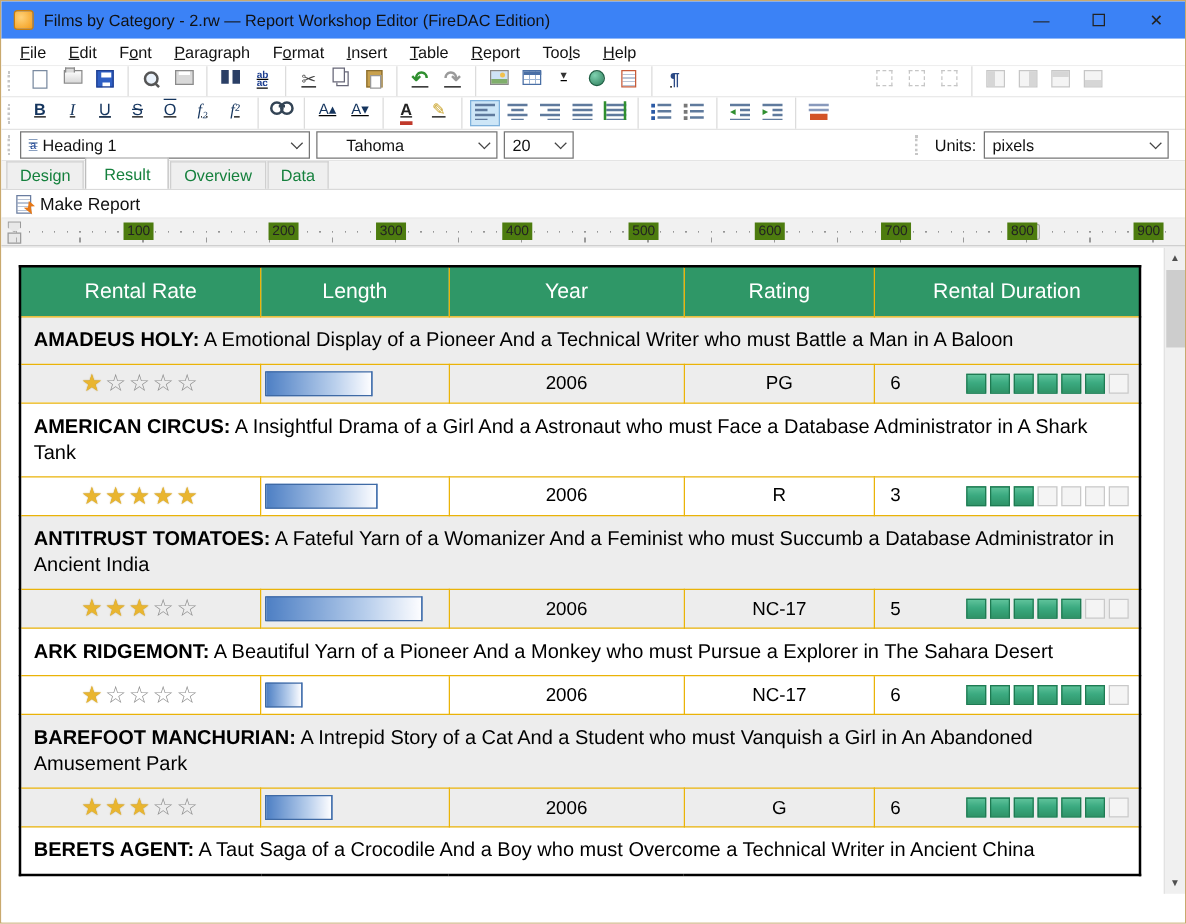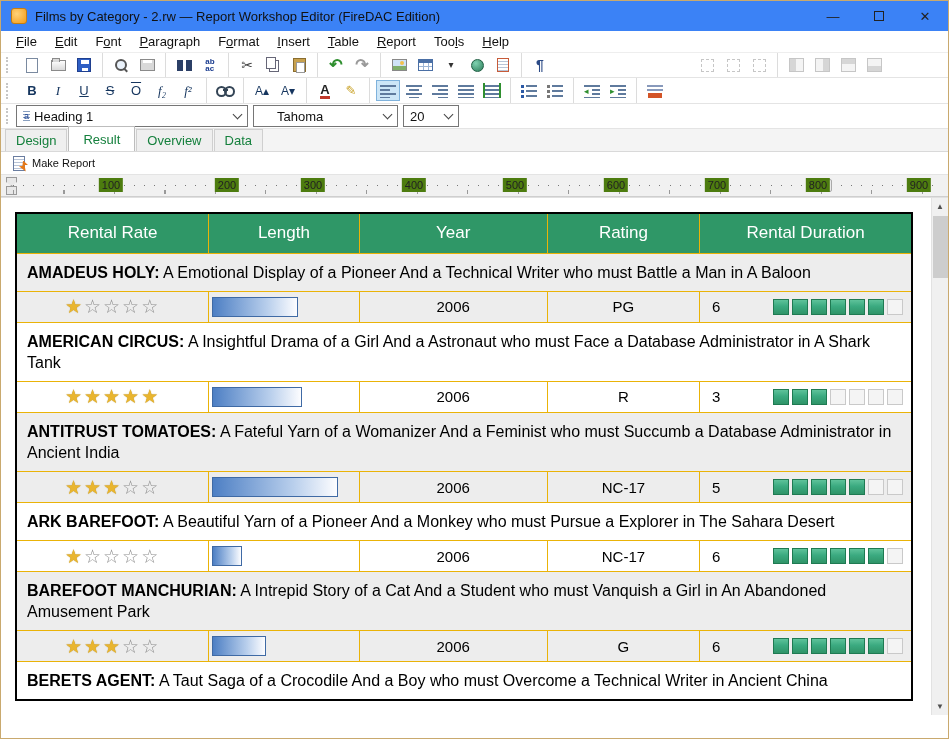--- a/index.html
+++ b/index.html
@@ -23,22 +23,22 @@
              background:#fff; border-bottom:1px solid #eee; }
   .menu-item { font-size:13px; color:#111; padding:2px 9px; }
   .menu-item u { text-decoration:underline; }
 
   
   .toolbar { display:flex; align-items:center; background:#fff; border-bottom:1px solid #e4e4e4; flex:0 0 auto; }
   .tb1 { height:25px; } .tb2 { height:26px; }
   .grip { width:6px; height:16px; border-left:2px dotted #c6c6c6; margin:0 4px 0 5px; }
   .tgroup { display:flex; align-items:center; padding:0 3px; height:100%; }
   .tgroup + .tgroup { border-left:1px solid #dcdcdc; margin-left:2px; padding-left:5px; }
-  .tbtn { min-width:24px; height:21px; display:flex; align-items:center; justify-content:center;
-          margin:0 1px; border:1px solid transparent; background:transparent; cursor:default; }
+  .tbtn { min-width:24px; height:21px; display:flex; justify-content:center;
+          margin:0 1px; border:1px solid transparent; background:transparent; cursor:default;text-decoration:underline; }
   .tbtn.active { background:#CDE6F7; border-color:#7FB2DC; }
   .tbtn.disabled { opacity:.55; filter:grayscale(.4); }
   .rightside { margin-left:auto; display:flex; height:100%; margin-right:58px; }
 
   
   .tx { font-size:13px; color:#15355e; line-height:1; }
   .tx.b { font-weight:700; } .tx.i { font-style:italic; font-family:"Liberation Serif",serif; }
   .tx.u { text-decoration:underline; } .tx.s { text-decoration:line-through; }
   .tx.o { text-decoration:overline; }
   .tx.f { font-style:italic; font-family:"Liberation Serif",serif; }
@@ -138,21 +138,21 @@
          padding:3px 10px 3px; margin-right:1px; }
   .tab.active { background:#fff; padding:5px 14px 4px; position:relative; z-index:2; border-color:#bdbdbd; }
 
   
   .mkbar { height:23px; background:#fff; display:flex; align-items:center; border-bottom:1px solid #e4e4e4; flex:0 0 auto; }
   .mk-btn { display:flex; align-items:center; margin-left:6px; padding:1px 6px; }
   .ic-report { width:12px; height:15px; background:#fff; border:1px solid #6a7da0; position:relative; margin-right:7px;
                background-image:repeating-linear-gradient(#fff 0 2px, #b9c4d6 2px 3px); }
   .ic-report::after { content:""; position:absolute; right:-4px; bottom:-2px; width:9px; height:11px;
                background:#E67817; clip-path:polygon(45% 0, 100% 40%, 62% 42%, 75% 100%, 0 52%, 38% 50%); }
-  .mk-label { font-size:11px; color:#111; }
+  .mk-label { font-size:14px; color:#111; }
 
   
   .ruler { height:22px; background:#f1f1f1; position:relative; border-bottom:1px solid #cfcfcf; flex:0 0 auto; overflow:hidden; }
   .ruler-ticks  { position:absolute; left:12px; right:8px; top:10px; height:1px;
                   background:repeating-linear-gradient(90deg,#777 0 1px, transparent 1px 10.1px); }
   .ruler-ticks2 { position:absolute; left:12px; right:8px; top:15px; height:4px;
                   background:repeating-linear-gradient(90deg,#999 0 1px, transparent 1px 50.5px); }
   .ruler-num { position:absolute; top:3px; transform:translateX(-50%); font-size:11px; color:#222;
                background:#4d7c0f; padding:0 3px; line-height:14px; }
   .ruler-marker-left { position:absolute; left:5px; top:2px; width:10px; height:18px; }
@@ -425,20 +425,28 @@
       <span class="chev"></span>
     </div>
     <div class="combo combo-font">
       <span>Tahoma</span>
       <span class="chev"></span>
     </div>
     <div class="combo combo-size">
       <span>20</span>
       <span class="chev"></span>
     </div>
+    <div class="units-wrap">
+      <div class="units-grip"></div>
+      <span class="units-label">Units:</span>
+      <div class="combo combo-units">
+        <span>pixels</span>
+        <span class="chev"></span>
+      </div>
+    </div>
   </div>
 
   <div class="tabbar" id="tabbar">
       <div class="tab">Design</div>
       <div class="tab active">Result</div>
       <div class="tab">Overview</div>
       <div class="tab">Data</div>
     </div>
 
   <div class="mkbar">
@@ -553,21 +561,21 @@
                     <span class="sq"></span>
                     <span class="sq"></span>
                     <span class="sq"></span>
                     <span class="sq empty"></span>
                     <span class="sq empty"></span>
                   </div>
                 </div>
               </td>
             </tr>
             <tr class="desc">
-              <td colspan="5"><span class="film-name">ARK BAREFOOT:</span> A Beautiful Yarn of a Pioneer And a Monkey who must Pursue a Explorer in The Sahara Desert</td>
+              <td colspan="5"><span class="film-name">ARK RIDGEMONT:</span> A Beautiful Yarn of a Pioneer And a Monkey who must Pursue a Explorer in The Sahara Desert</td>
             </tr>
             <tr class="vals">
               <td class="stars"><span class="star-f">★</span><span class="star-e">☆</span><span class="star-e">☆</span><span class="star-e">☆</span><span class="star-e">☆</span></td>
               <td class="bar-cell">
                 <div class="len-bar" style="width: 21%;"></div>
               </td>
               <td class="year-cell">2006</td>
               <td class="rating-cell">NC-17</td>
               <td class="dur-cell">
                 <div class="dur-wrap">

